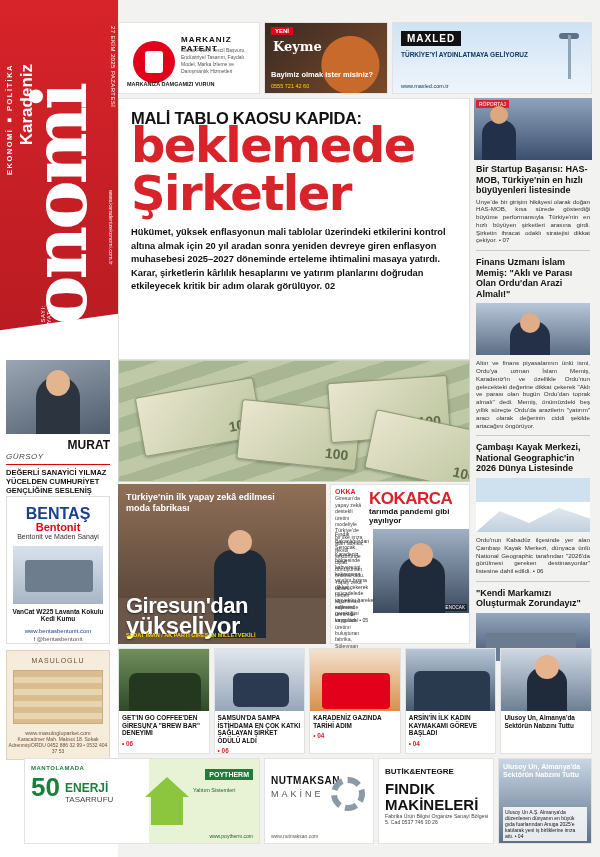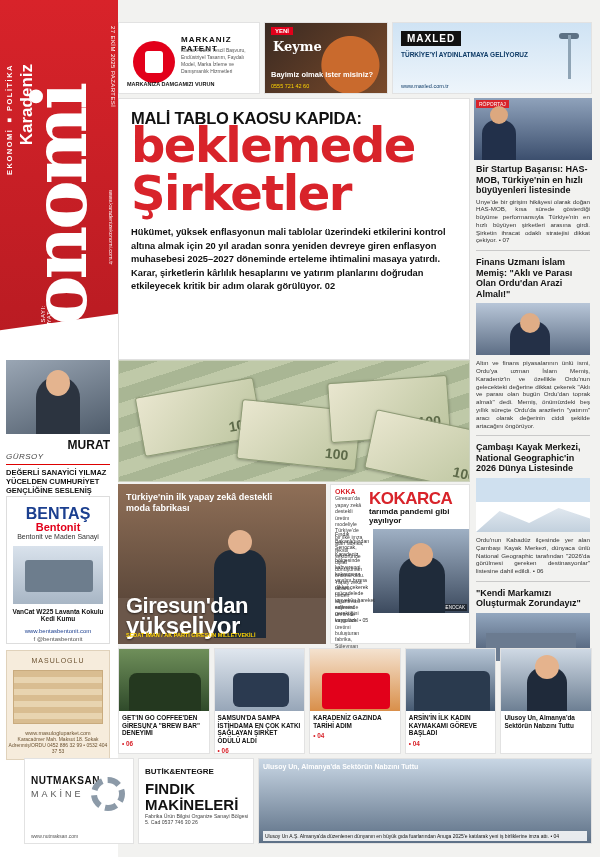--- a/index.html
+++ b/index.html
@@ -403,21 +403,21 @@
 
     <div class="rc-sep"></div>
     <div class="rc-title">"Kendi Markamızı Oluşturmak Zorundayız"</div>
     <div class="rc-img3"></div>
   </div>
 
   <div class="mid">
     <div class="left">
       <div class="floor"></div>
       <div class="man"></div>
-      <div class="kicker">Türkiye'nin ilk yapay zekâ destekli moda fabrikası</div>
+      <div class="kicker">Türkiye'nin ilk yapay zekâ edilmesi moda fabrikası</div>
       <div class="h2">Giresun'dan</div>
       <div class="h2" style="bottom:8px;font-size:24px">yükseliyor</div>
       <div class="cap">SEDAT İMAN / AK PARTİ GİRESUN MİLLETVEKİLİ</div>
     </div>
     <div class="right">
       <div class="okka">
         <b>OKKA</b>
         <span>Giresun'da yapay zekâ destekli üretim modeliyle Türkiye'de bir ilke imza atan fabrika, tekstil sektöründe dijital dönüşümün öncüsü oldu. Yapay zekâ tabanlı beden algoritması sayesinde üretimde kayıp özel üretimi buluşturan fabrika, Süleyman Orakçıoğlu'nun Türkiye hazır giyiminin geleceğine dikkat çekti.</span>
       </div>
       <div class="ttl">KOKARCA</div>
@@ -450,20 +450,32 @@
       <div class="tt">ARSİN'İN İLK KADIN KAYMAKAMI GÖREVE BAŞLADI</div>
       <div class="tt pg">• 04</div>
     </div>
     <div class="card c5">
       <div class="img"></div>
       <div class="tt">Ulusoy Un, Almanya'da Sektörün Nabzını Tuttu</div>
     </div>
   </div>
 
   <div class="botads">
+    <div class="bad b1">
+      <div class="green"></div>
+      <div class="lbl">MANTOLAMADA</div>
+      <div class="big">50</div>
+      <div class="e1">ENERJİ</div>
+      <div class="e2">TASARRUFU</div>
+      <div class="house"></div>
+      <div class="house2"></div>
+      <div class="poy">POYTHERM</div>
+      <div class="poytxt">Yalıtım Sistemleri</div>
+      <div class="url">www.poytherm.com</div>
+    </div>
     <div class="bad b2">
       <div class="n">NUTMAKSAN</div>
       <div class="m">MAKİNE</div>
       <div class="gear"></div>
       <div class="url">www.nutmaksan.com</div>
     </div>
     <div class="bad b3">
       <div class="t1">BUTİK&amp;ENTEGRE</div>
       <div class="t2">FINDIK</div>
       <div class="t2" style="top:38px">MAKİNELERİ</div>

